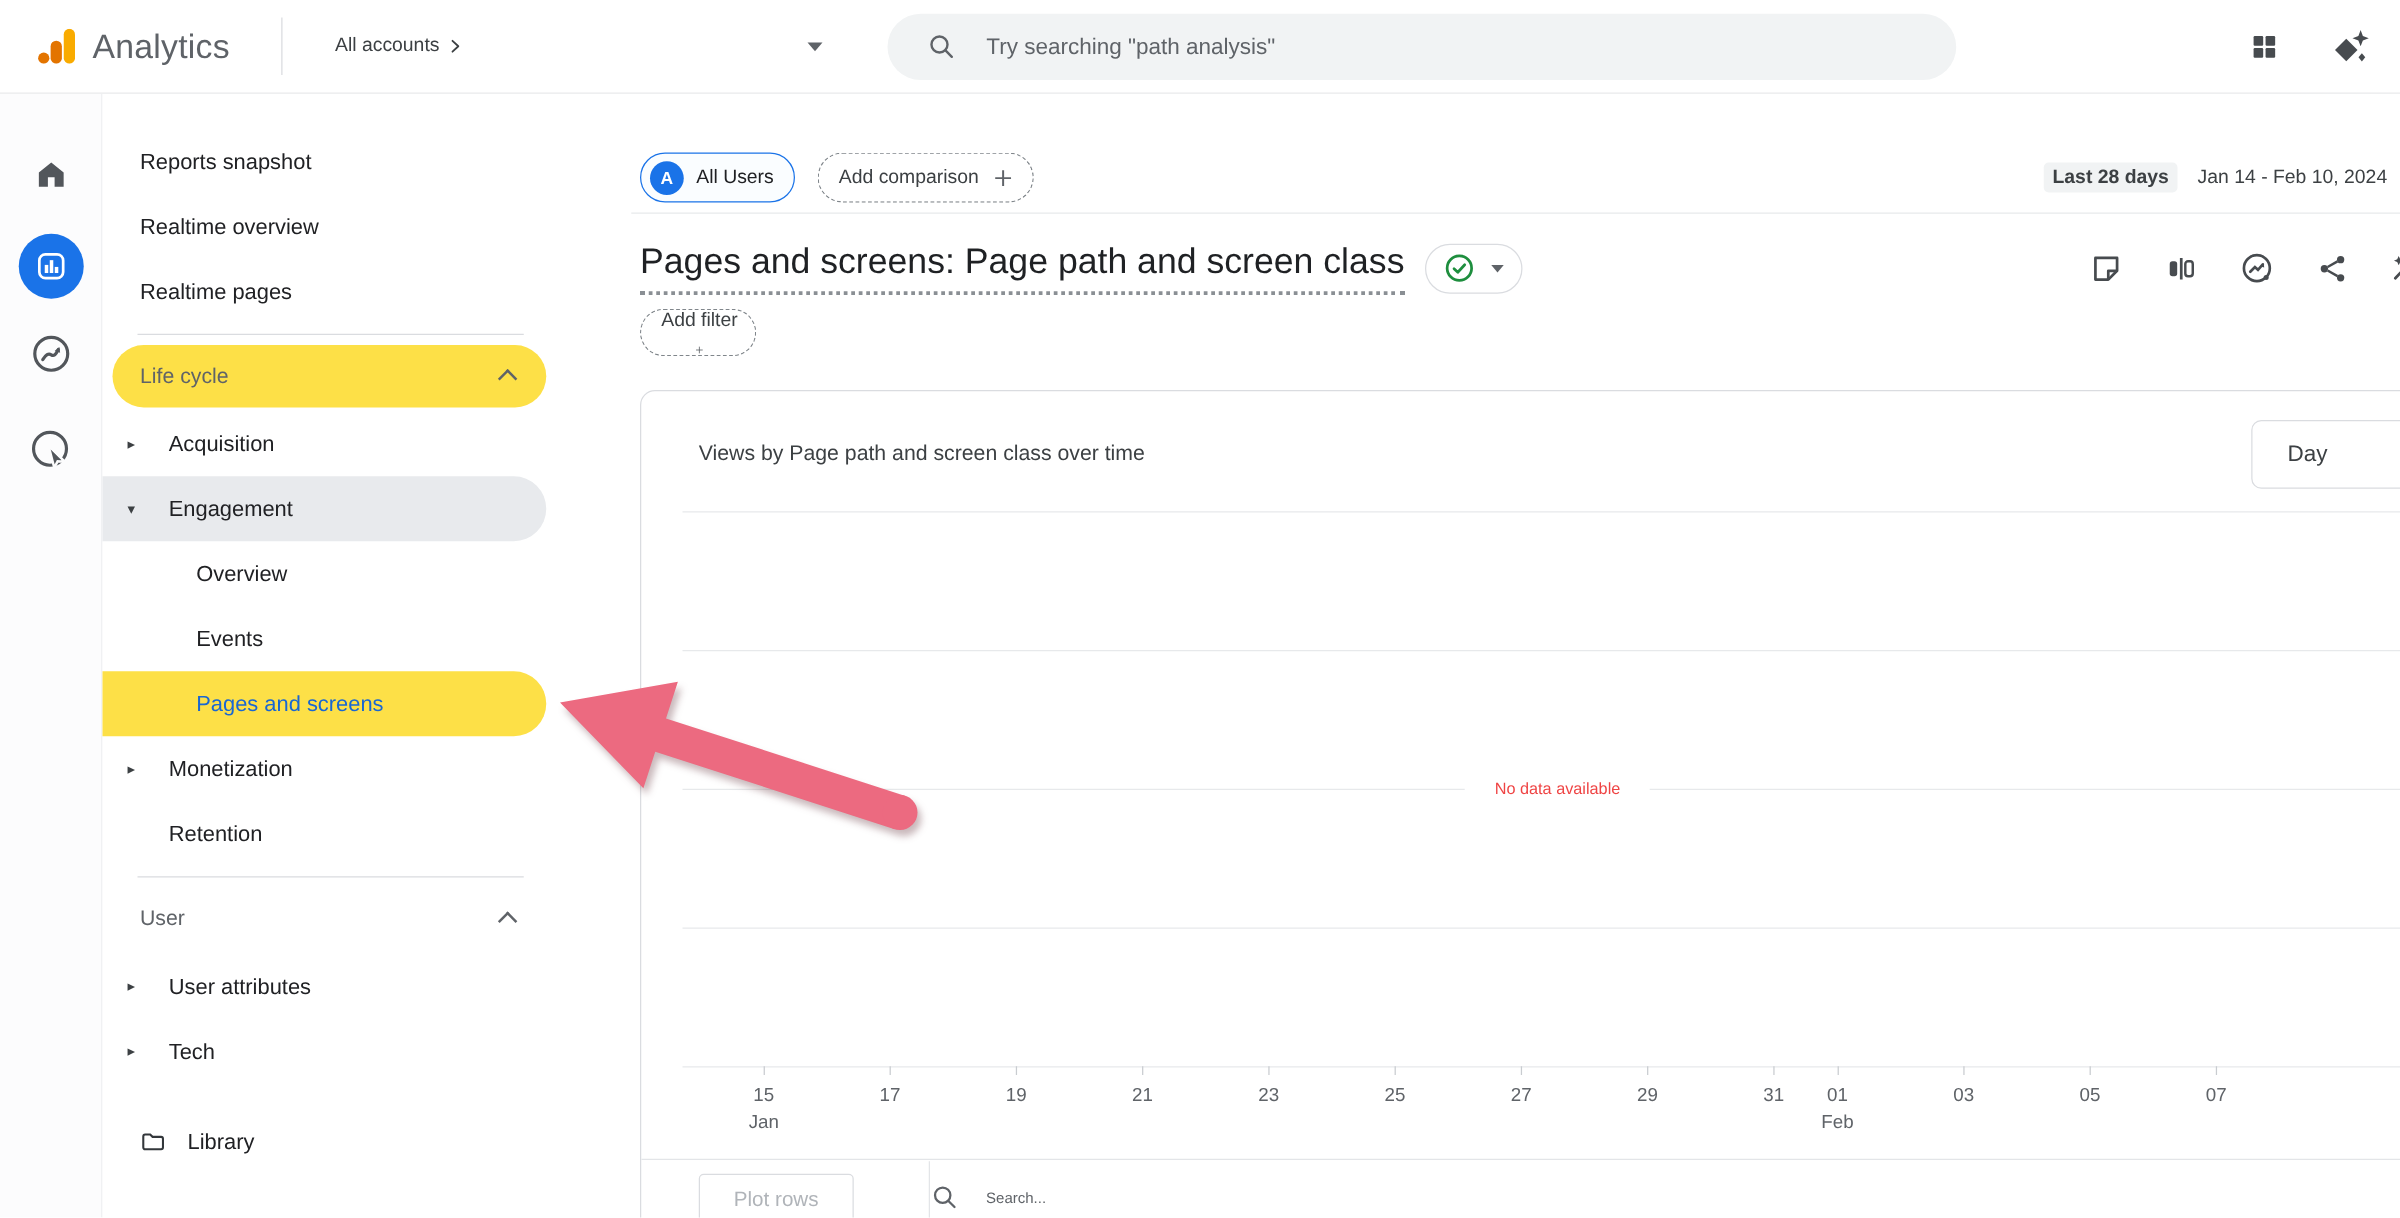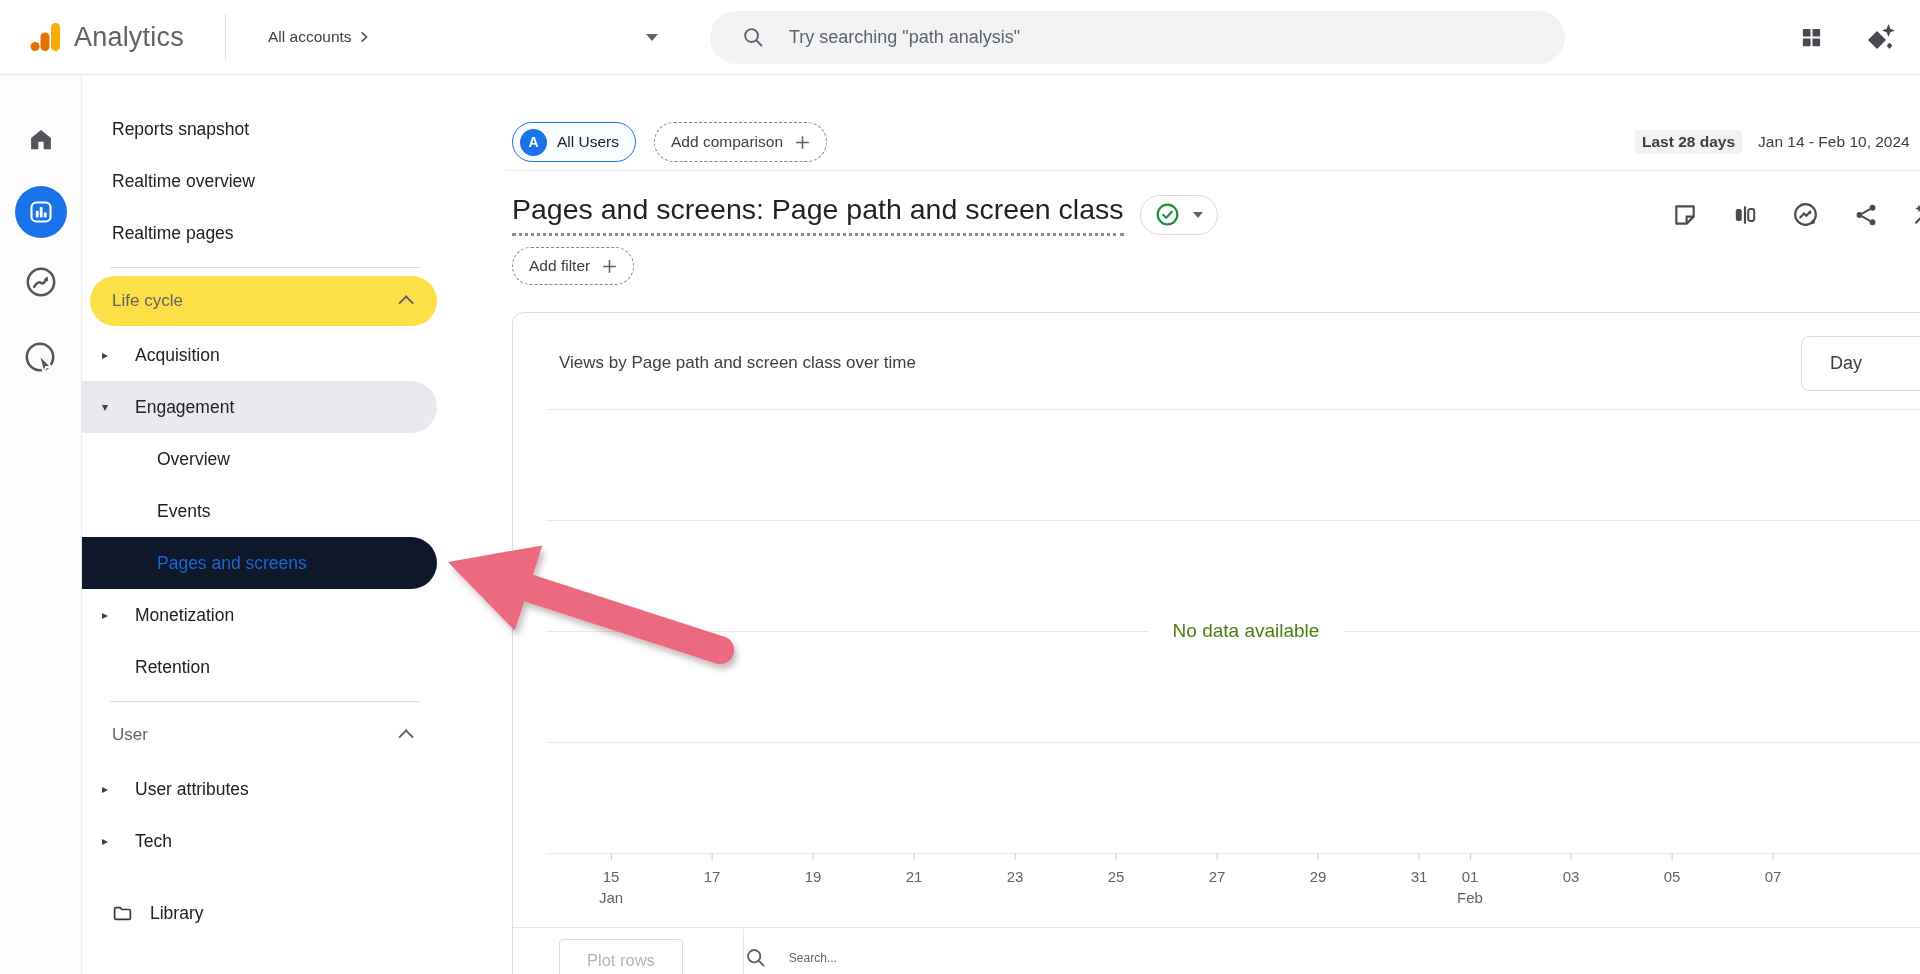--- a/index.html
+++ b/index.html
@@ -30,21 +30,21 @@
   .rail-home { margin-bottom:28px; }
   .rail-active { width:52px; height:52px; border-radius:50%; background:#1a73e8; display:flex; align-items:center; justify-content:center; margin-bottom:27px; }
   .rail-explore { margin-bottom:38px; }
   
   .sidebar { width:363px; flex:0 0 auto; background:#fff; padding-top:28px; font-size:17.5px; position:relative; }
   .nav-row { height:52px; display:flex; align-items:center; padding-left:30px; position:relative; cursor:pointer; color:#202124; }
   .nav-row.child1 { padding-left:53px; }
   .nav-row.child2 { padding-left:75px; }
   .tri { position:absolute; left:20px; top:50%; transform:translateY(-50%); font-size:12px; color:#3c4043; line-height:1; }
   .pill-gray { background:#e8eaed; border-radius:0 26px 26px 0; margin-right:8px; }
-  .pill-blue { background:#0f172a; border-radius:0 26px 26px 0; margin-right:8px; color:#1967d2; }
+  .pill-blue { background:#fde047; border-radius:0 26px 26px 0; margin-right:8px; color:#1967d2; }
   .section-head { height:50px; margin:3px 8px; border-radius:25px; display:flex; align-items:center; padding:0 24px 0 22px; color:#5f6368; font-size:17px; cursor:pointer; }
   .section-head.shaded { background:#fde047; }
   .chev-up { margin-left:auto; width:11px; height:11px; border-left:2px solid #5f6368; border-top:2px solid #5f6368; transform:rotate(45deg) translateY(2px); }
   .side-div { border-top:1px solid #dadce0; margin:8px 26px 8px 28px; }
   .library-row { margin-top:20px; display:flex; align-items:center; gap:17px; }
   
   .main { flex:1 1 auto; position:relative; background:#fff; }
   .chips { position:absolute; left:67px; top:47px; display:flex; align-items:center; gap:18px; }
   .chip-allusers { height:40px; border:1.5px solid #1a73e8; background:#fafdff; border-radius:20px; display:flex; align-items:center; gap:10px; padding:0 16px 0 7px; cursor:pointer; }
   .avatar-a { width:27px; height:27px; border-radius:50%; background:#1a73e8; color:#fff; font-size:14px; font-weight:bold; display:flex; align-items:center; justify-content:center; }
@@ -52,31 +52,31 @@
   .chip-dashed { height:40px; border:1px dashed #80868b; border-radius:20px; display:flex; align-items:center; gap:10px; padding:0 14px 0 16px; font-size:15.5px; color:#3c4043; background:#fff; cursor:pointer; }
   .daterange { position:absolute; left:1190px; top:47px; height:40px; display:flex; align-items:center; gap:16px; white-space:nowrap; font-size:15.5px; color:#3c4043; cursor:pointer; }
   .daterange .dr-label { font-weight:bold; background:#f1f3f4; border-radius:4px; padding:3px 7px; }
   .chips-div { position:absolute; left:60px; right:-120px; top:95px; border-top:1px solid #e8eaec; }
   .title-row { position:absolute; left:67px; top:118px; display:flex; align-items:center; gap:16px; }
   .report-title { font-size:28.5px; color:#1f2124; padding-bottom:7px; border-bottom:3px dotted #8a8f94; cursor:pointer; }
   .check-pill { height:40px; border:1px solid #dadce0; border-radius:20px; display:flex; align-items:center; gap:13px; padding:0 14px; cursor:pointer; }
   .caret-dn { width:0; height:0; border-left:5.5px solid transparent; border-right:5.5px solid transparent; border-top:6.5px solid #5f6368; }
   .toolbar-icons { position:absolute; left:1227px; top:126px; display:flex; gap:34px; }
   .addfilter-row { position:absolute; left:67px; top:172px; }
-  .chip-dashed.small { height:38px; border-radius:19px; }
+  .chip-dashed.small { height:38px; border-radius:19px;flex-direction:column; }
   
   .card { position:absolute; left:67px; top:237px; width:1460px; height:700px; border:1px solid #dadce0; border-radius:12px; background:#fff; overflow:hidden; }
   .card-title { position:absolute; left:46px; top:40px; font-size:17px; color:#3c4043; }
   .day-select { position:absolute; left:1288px; top:23px; width:165px; height:55px; border:1px solid #dadce0; border-radius:8px; display:flex; align-items:center; padding-left:28px; font-size:18px; color:#3c4043; background:#fff; cursor:pointer; }
   .chart-area { position:absolute; left:33px; top:96px; right:0; height:530px; }
   .gridline { position:absolute; left:0; right:0; height:1px; background:#e7e9eb; }
   .tick-label { position:absolute; top:444px; transform:translateX(-50%); text-align:center; font-size:15px; color:#5f6368; line-height:1.4; padding-top:13px; }
   .tick-label::before { content:""; position:absolute; top:0; left:50%; width:1px; height:7px; background:#c9ccd0; }
   .tick-label .sub { display:block; }
-  .no-data { position:absolute; left:700px; top:222px; transform:translate(-50%,-50%); background:#fff; padding:4px 24px; font-size:19px; color:#4d7c0f; white-space:nowrap; }
+  .no-data { position:absolute; left:700px; top:222px; transform:translate(-50%,-50%); background:#fff; padding:4px 24px; font-size:13px; color:#ef4444; white-space:nowrap; }
   .card-hdiv { position:absolute; left:0; right:0; top:614px; border-top:1px solid #e3e5e8; }
   .controls { position:absolute; left:0; right:0; top:614px; height:86px; display:flex; align-items:flex-start; padding:12px 0 0 46px; }
   .plot-rows-btn { border:1px solid #dadce0; border-radius:4px; background:#fff; padding:11px 27px; font-family:inherit; font-size:16.5px; color:#b0b4b9; cursor:pointer; }
   .ctrl-vdiv { position:absolute; left:230px; top:2px; bottom:-2px; width:1px; background:#e3e5e8; }
   .table-search { display:flex; align-items:center; margin-left:62px; padding-top:8px; }
   .table-search input { border:none; outline:none; font-family:inherit; font-size:12px; color:#3c4043; margin-left:22px; width:500px; background:transparent; }
   .table-search input::placeholder { color:#5f6368; }
   
   .arrow-overlay { position:absolute; left:420px; top:540px; z-index:60; pointer-events:none; filter:drop-shadow(3px 5px 3px rgba(90,40,50,.33)); }
 </style>

